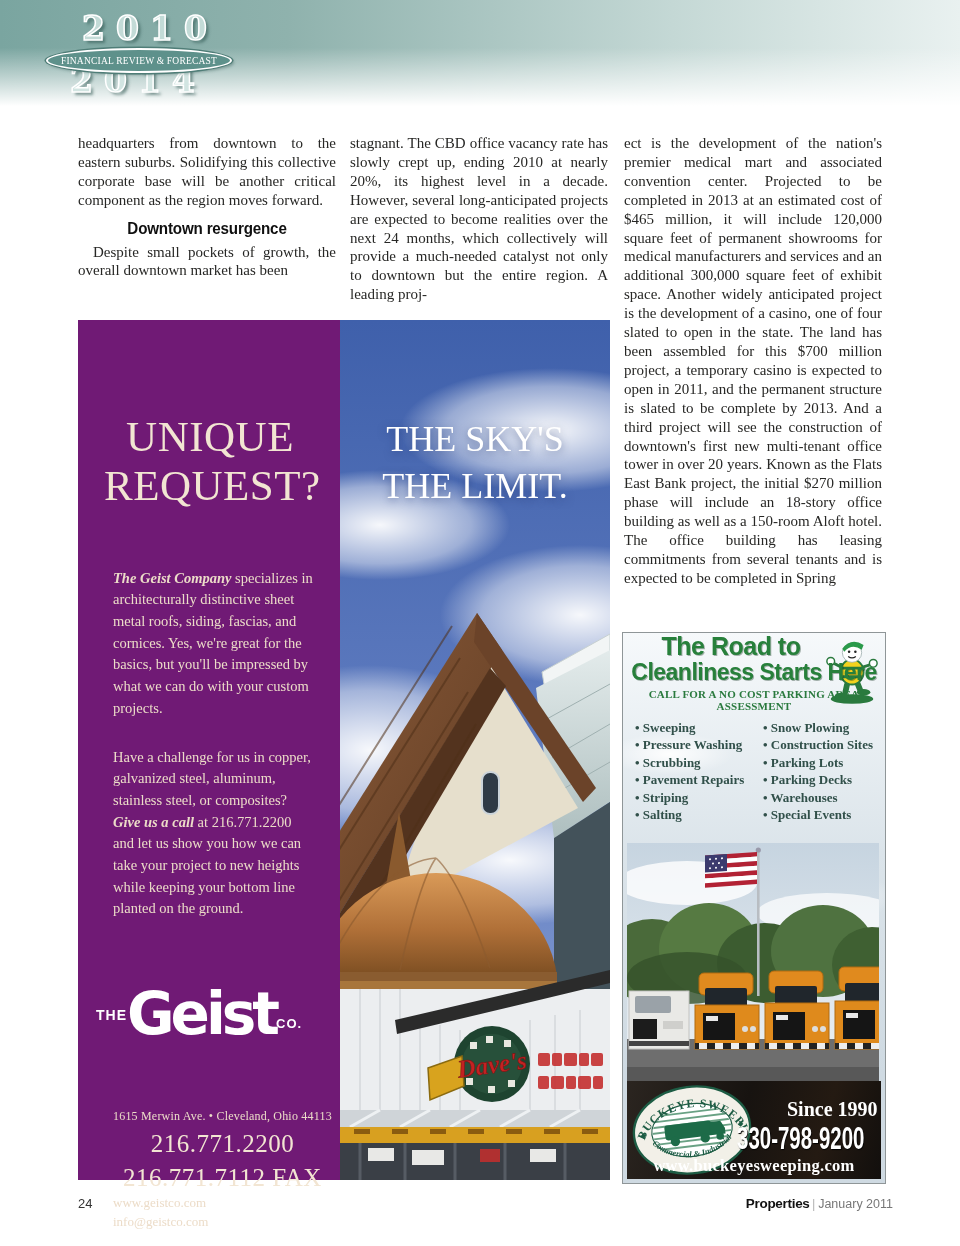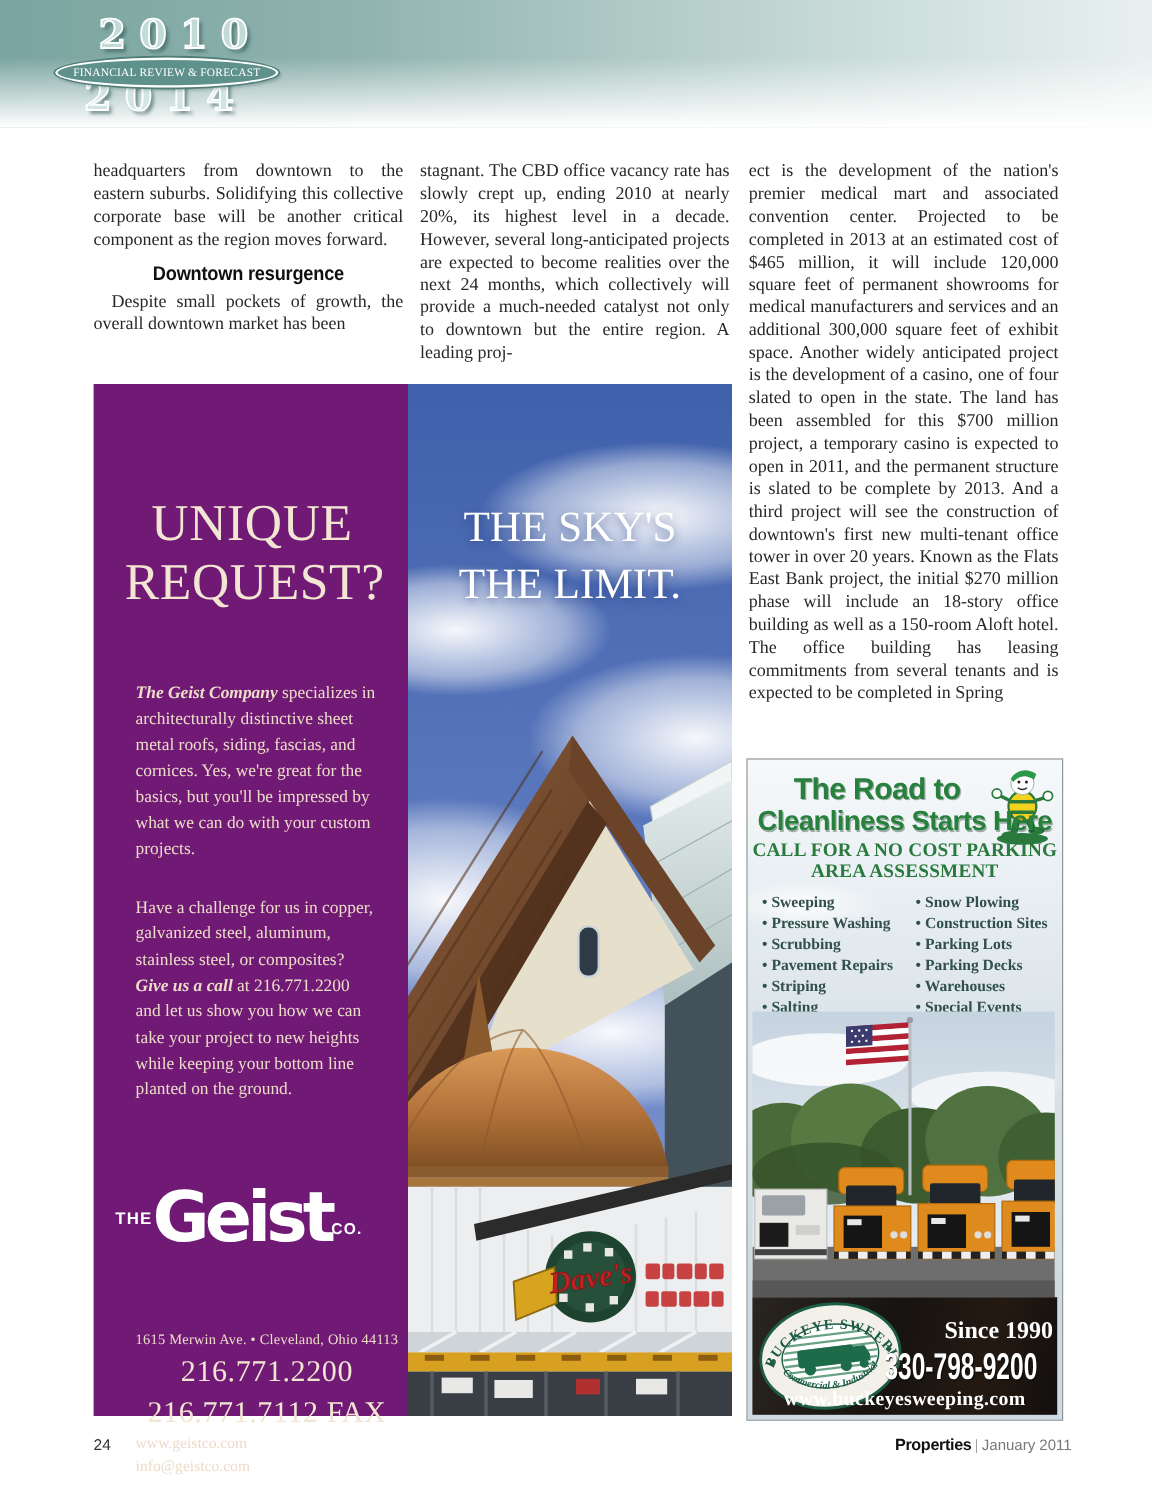--- a/index.html
+++ b/index.html
@@ -51,27 +51,27 @@
   .g-phone{font-size:25px;line-height:29px;color:#f2e5d2;letter-spacing:.5px;margin-top:5px;text-align:center;}
   .g-web{font-size:13px;line-height:16px;margin-top:3px;}
 
   
   .bk{position:absolute;left:622px;top:632px;width:262px;height:550px;border:1px solid #8f9698;z-index:5;
       background:linear-gradient(to bottom,#f6f9fb,#dbe4ea 40%,#cfdae2 80%);overflow:hidden;}
   .bk-clouds{position:absolute;inset:0;
       background:radial-gradient(90px 30px at 18% 22%,rgba(255,255,255,.95),transparent 70%),
                  radial-gradient(110px 36px at 75% 48%,rgba(255,255,255,.9),transparent 70%),
                  radial-gradient(80px 30px at 35% 70%,rgba(255,255,255,.85),transparent 70%);}
-  .bk-head{position:relative;margin:12px 8px 0;text-align:center;color:#27803b;
+  .bk-head{position:relative;margin:0 8px 0;text-align:center;color:#27803b;
       font-family:"Liberation Sans",sans-serif;font-weight:bold;letter-spacing:-.5px;
       text-shadow:1px 1px 0 rgba(10,40,20,.35);}
   .bk-h1{font-size:25px;line-height:26px;padding-right:46px;}
   .bk-h2{font-size:23px;line-height:26px;}
   .bk-mascot{position:absolute;right:4px;top:3px;width:58px;height:70px;}
-  .bk-sub{position:relative;text-align:center;font-weight:bold;font-size:16px;color:#2a7a3e;
+  .bk-sub{position:relative;text-align:center;font-weight:bold;font-size:11px;color:#2a7a3e;
       letter-spacing:.2px;margin-top:3px;}
   .bk-services{position:relative;display:flex;margin:7px 6px 0 12px;}
   .bk-list{list-style:none;margin:0;padding:0;font-weight:bold;font-size:13px;line-height:17.4px;color:#31504a;}
   .bk-list li::before{content:"• ";}
   .bk-l{width:128px;} .bk-r{width:116px;}
   .bk-photo{position:absolute;left:4px;top:210px;width:252px;height:238px;background:#cfdce6;}
   .bk-band{position:absolute;left:4px;right:4px;top:448px;bottom:4px;
       background:linear-gradient(105deg,#2b2520 0%,#171310 45%,#241a12 75%,#120f0d 100%);}
   .bk-oval{position:absolute;left:2px;top:2px;width:126px;height:94px;transform:rotate(-7deg);}
   .bk-since{position:absolute;left:160px;top:17px;color:#fff;font-weight:bold;font-size:20px;}

